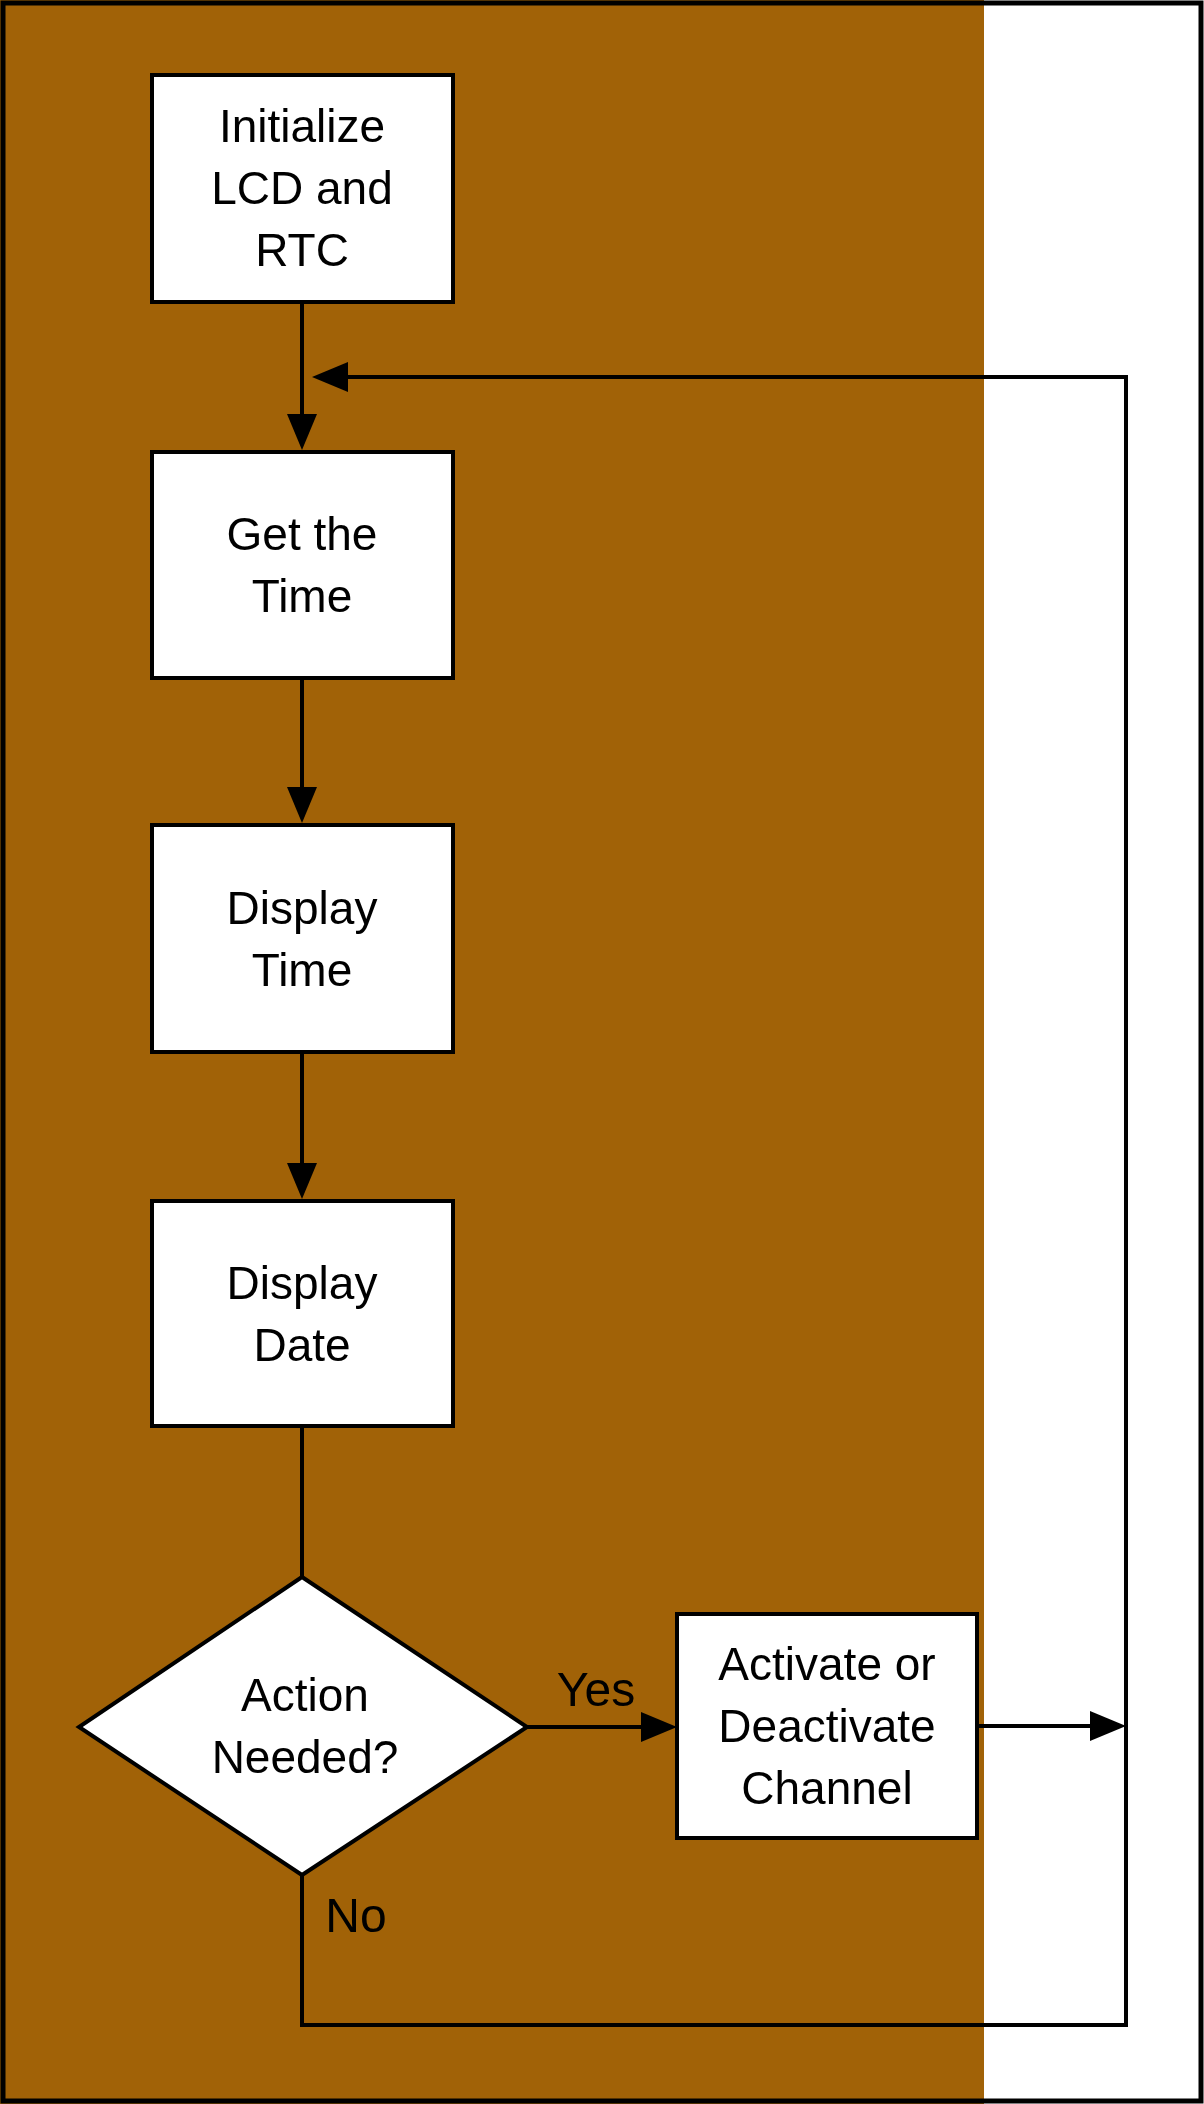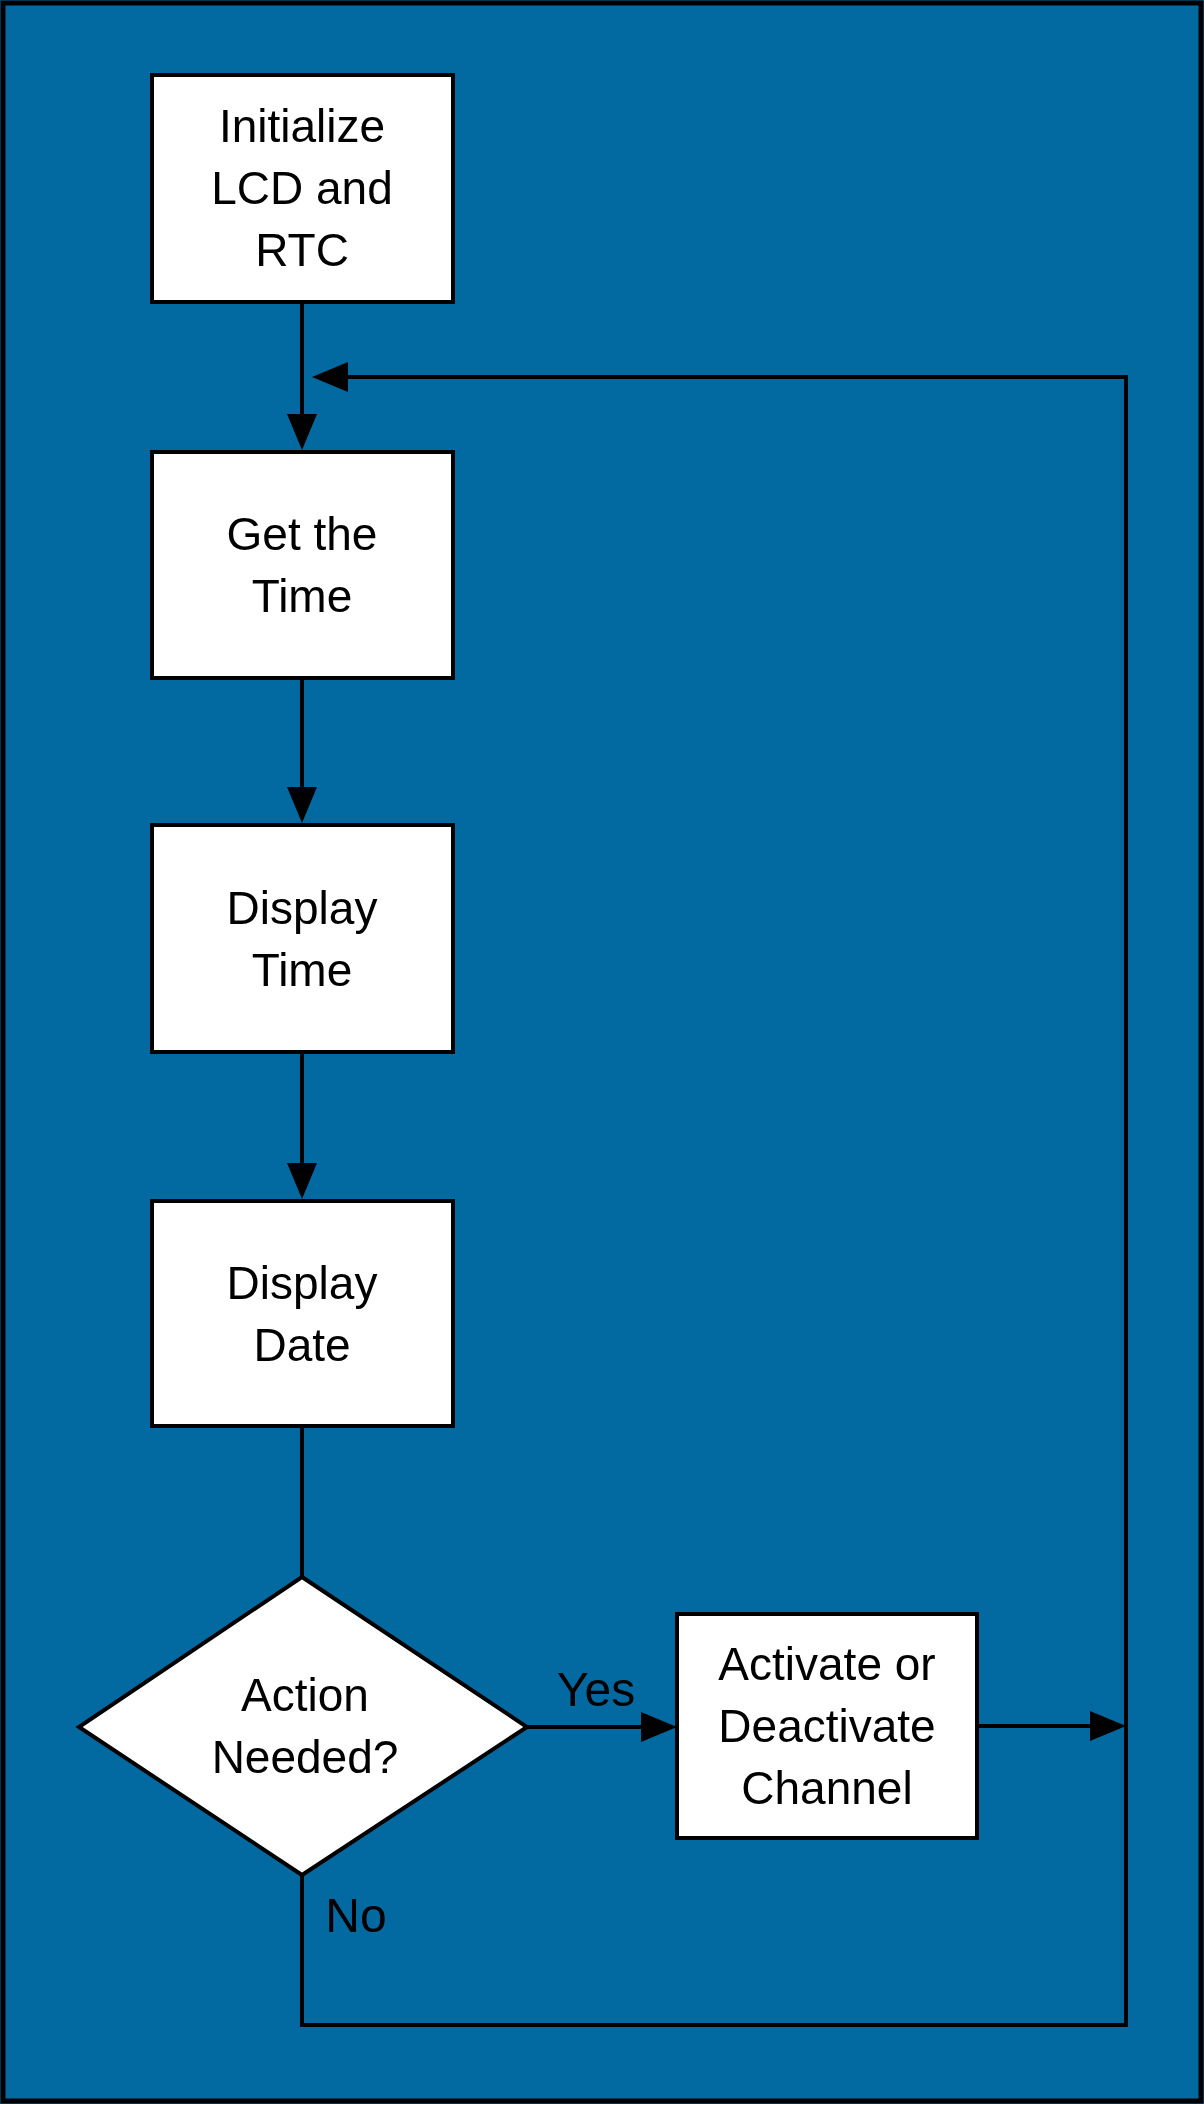--- a/index.html
+++ b/index.html
@@ -2,23 +2,23 @@
 <html><head>
 <meta charset="utf-8">
 <style>
   html, body {
     margin: 0;
     padding: 0;
     background: #ffffff;
   }
   #canvas {
     position: relative;
-    width: 1204px;
+    width: 984px;
     height: 2104px;
-    background: #0369a1;
+    background: #a16207;
     font-family: "Liberation Sans", "DejaVu Sans", sans-serif;
   }
   svg { display: block; }
   .node-text {
     font-family: "Liberation Sans", "DejaVu Sans", sans-serif;
     font-size: 46px;
     fill: #000000;
     text-anchor: middle;
   }
   .edge-text {

